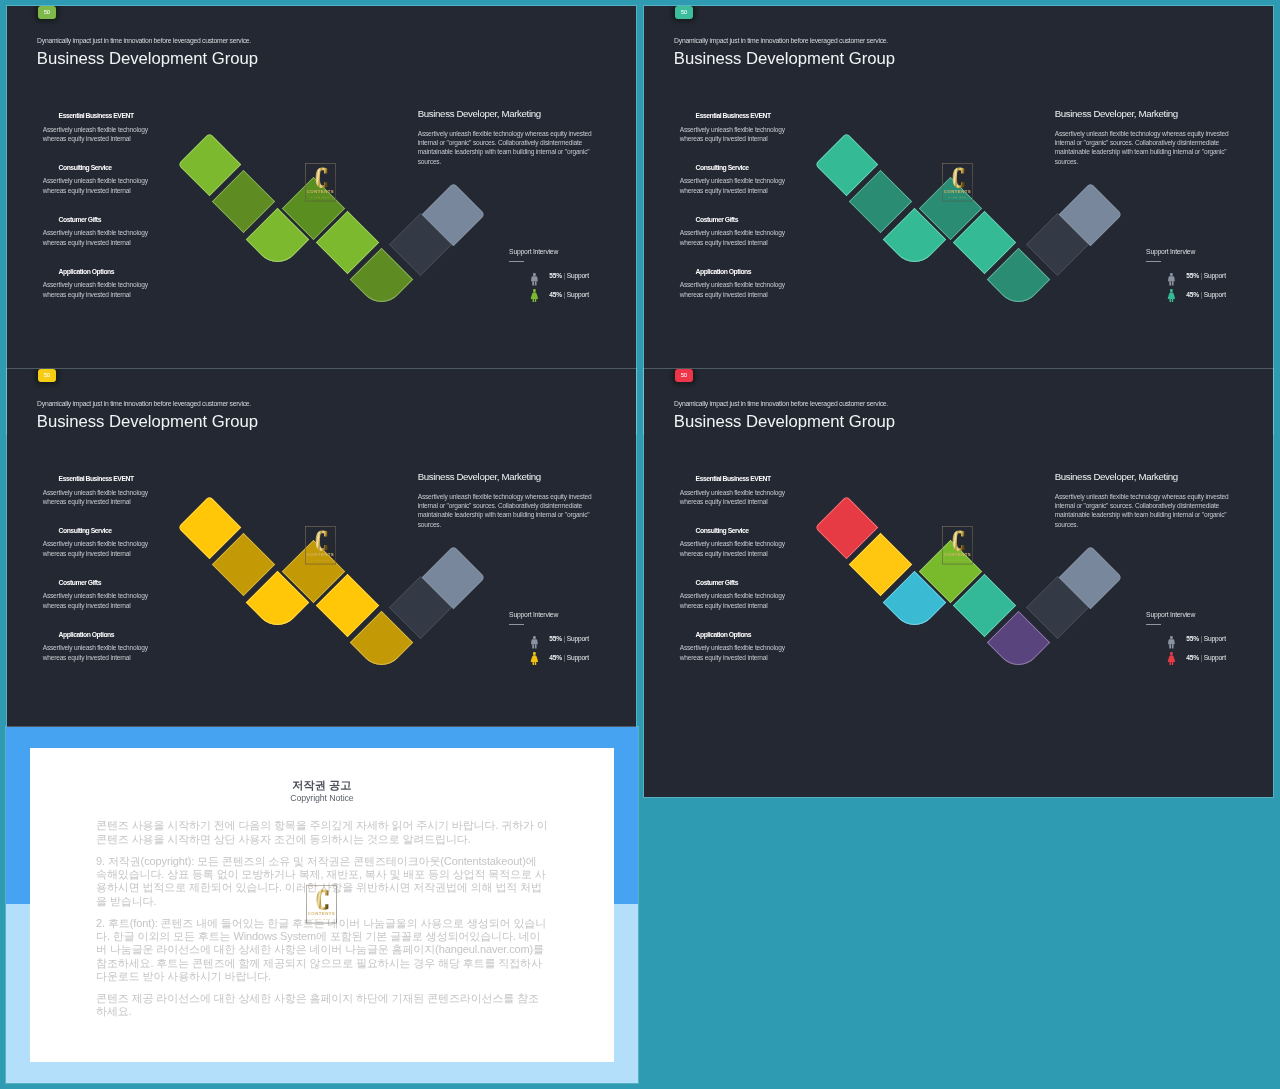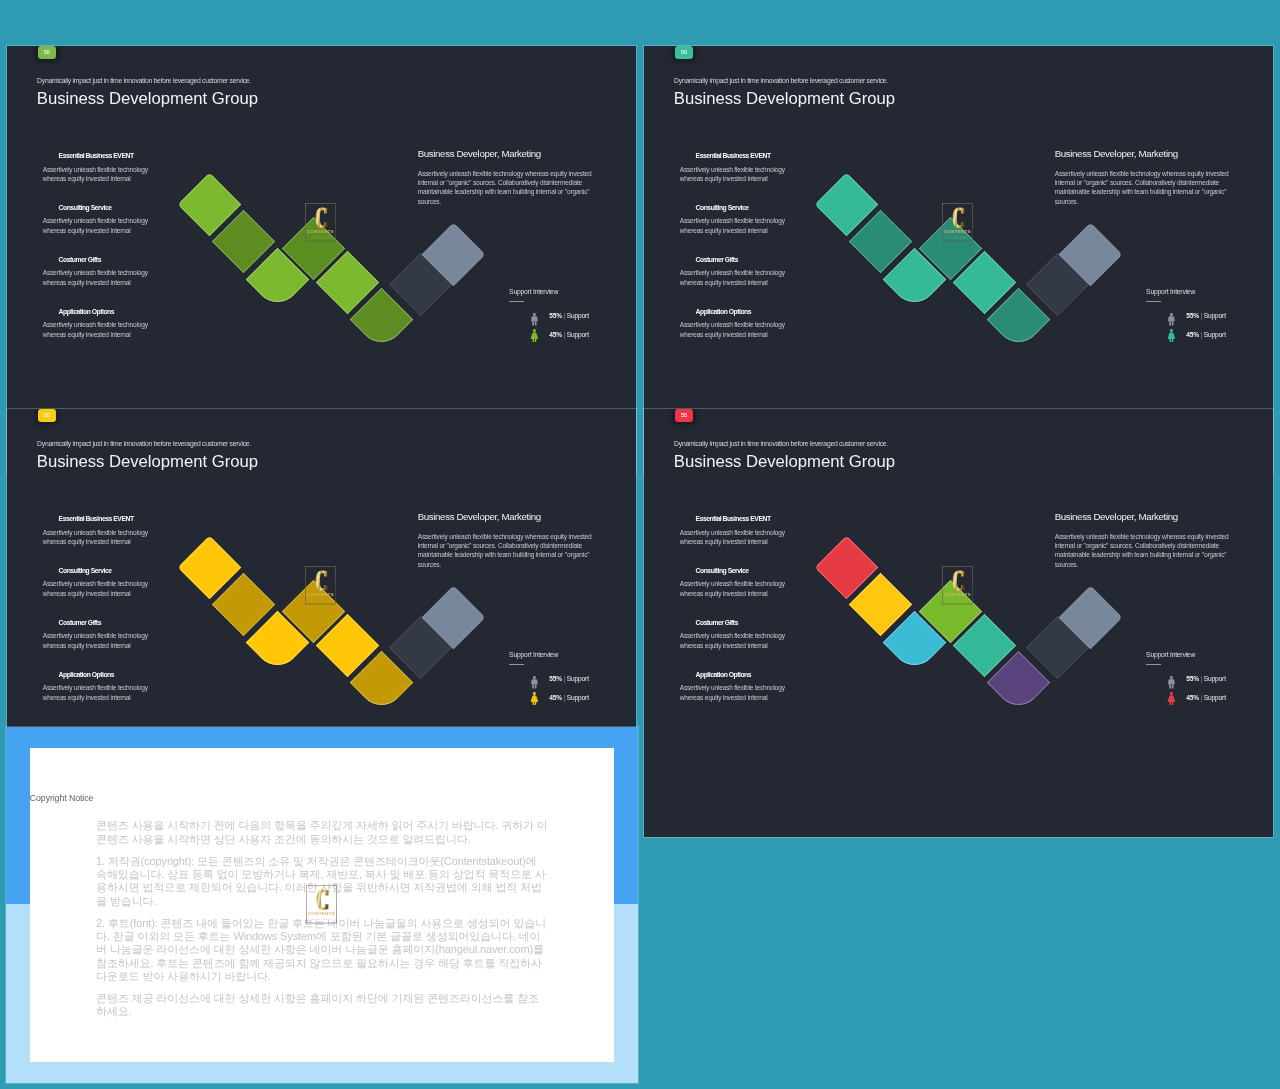--- a/index.html
+++ b/index.html
@@ -2,21 +2,21 @@
 <html><head>
 <meta charset="utf-8">
 <title>Business Development Group</title>
 <style>
   html,body{margin:0;padding:0;}
   body{width:1280px;height:1089px;background:#2f9bb2;font-family:"Liberation Sans",sans-serif;overflow:hidden;}
   .stage{position:absolute;left:0;top:0;width:1280px;height:1089px;}
 
   
   .slide{position:absolute;width:629px;height:428px;background:#242832;overflow:hidden;
-         box-shadow:0 0 0 1px rgba(200,238,245,.26);margin-top:40px;}
+         box-shadow:0 0 0 1px rgba(200,238,245,.26);}
   .slide.s1{left:7px;  top:6px;}
   .slide.s2{left:644px;top:6px;}
   .slide.s3{left:7px;  top:369px;}
   .slide.s4{left:644px;top:369px;}
 
   
   .badge{position:absolute;left:30.9px;top:0.1px;width:17.8px;height:13.2px;border-radius:3px;
          color:#fff;font-size:6px;line-height:13.4px;text-align:center;letter-spacing:-.2px;
          box-shadow:0 0 4px 2.5px rgba(10,16,10,.55);}
 
@@ -56,21 +56,21 @@
   .wm{position:absolute;width:31px;height:38.4px;}
 
   
   .cpanel{position:absolute;left:6px;top:727px;width:631.5px;height:356px;
           box-shadow:0 0 0 1px rgba(200,238,245,.26);}
   .cpanel .top{position:absolute;left:0;top:0;width:100%;height:177.4px;background:#45a3f2;}
   .cpanel .bot{position:absolute;left:0;top:177.4px;width:100%;height:178.6px;background:#b4dffb;}
   .cdoc{position:absolute;left:23.8px;top:20.5px;width:584.2px;height:314.9px;background:#fff;}
   .ctitle{position:absolute;left:0;top:32.0px;width:100%;text-align:center;font-size:11.2px;
           font-weight:700;color:#4c4f57;line-height:1;}
-  .csub{position:absolute;left:0;top:46.2px;width:100%;text-align:left;font-size:8.8px;
+  .csub{position:absolute;left:0;top:46.2px;width:100%;text-align:center;font-size:8.8px;
         color:#5c6169;line-height:1;letter-spacing:-.1px;}
   .cbody{position:absolute;left:66.3px;top:71.8px;width:453px;font-size:11px;color:#c5c5c5;
          line-height:13.2px;letter-spacing:-.12px;word-break:break-all;overflow-wrap:anywhere;}
   .cbody p{margin:0 0 9.2px 0;}
   .cbody p.last{margin-bottom:8px;}
   .cwm{position:absolute;left:276.3px;top:137.9px;width:31px;height:38.4px;opacity:.95;}
 </style>
 </head>
 <body>
 
@@ -366,24 +366,25 @@
             <rect x="2.55" y="9.8" width="1.5" height="3.2" rx="0.15" fill="#e63b44"></rect>
             <rect x="4.75" y="9.8" width="1.5" height="3.2" rx="0.15" fill="#e63b44"></rect>
           </svg></div>
         <div class="sirow" style="top:285.7px"><b>45%</b> <span class="bar">|</span> <span>Support</span></div>
       </div>
     </div>
   <div class="cpanel">
     <div class="top"></div>
     <div class="bot"></div>
     <div class="cdoc">
+      <div class="ctitle">저작권 공고</div>
       <div class="csub">Copyright Notice</div>
       <div class="cbody" id="copy-body">
           <p>콘텐즈 사용을 시작하기 전에 다음의 항목을 주의깊게 자세하 읽어 주시기 바랍니다. 귀하가 이 콘텐즈 사용을 시작하면 상단 사용자 조건에 동의하시는 것으로 알려드립니다.</p>
-          <p>1. 저작권(copyright): 모든 콘텐즈의 소유 및 저작권은 콘텐즈테이크아웃(Contentstakeout)에 속해있습니다. 상표 등록 없이 모방하거나 복제, 재반포, 복사 및 배포 등의 상업적 목적으로 사용하시면 법적으로 제한되어 있습니다. 이러한 사항을 위반하시면 저작권법에 의해 법적 처법을 받습니다.</p>
+          <p>9. 저작권(copyright): 모든 콘텐즈의 소유 및 저작권은 콘텐즈테이크아웃(Contentstakeout)에 속해있습니다. 상표 등록 없이 모방하거나 복제, 재반포, 복사 및 배포 등의 상업적 목적으로 사용하시면 법적으로 제한되어 있습니다. 이러한 사항을 위반하시면 저작권법에 의해 법적 처법을 받습니다.</p>
           <p>2. 후트(font): 콘텐즈 내에 들어있는 한글 후트는 네이버 나눔글울의 사용으로 생성되어 있습니다. 한글 이외의 모든 후트는 Windows System에 포함된 기본 글꼴로 생성되어있습니다. 네이버 나눔글운 라이선스에 대한 상세한 사항은 네이버 나눔글운 홈페이지(hangeul.naver.com)를 참조하세요. 후트는 콘텐즈에 함께 제공되지 않으므로 필요하시는 경우 해당 후트를 직접하사 다운로드 받아 사용하시기 바랍니다.</p>
           <p class="last">콘텐즈 제공 라이선스에 대한 상세한 사항은 홈페이지 하단에 기재된 콘텐즈라이선스를 참조하세요.</p>
         </div>
       <div class="cwm" id="copy-wm"><svg viewBox="0 0 31 38.4" width="31" height="38.4">
             <defs>
               <linearGradient id="gwc" x1="0" y1="0" x2="1" y2="0.25">
                 <stop offset="0" stop-color="#7d5f1c"></stop>
                 <stop offset=".14" stop-color="#c8a855"></stop>
                 <stop offset=".3" stop-color="#f4e7b4"></stop>
                 <stop offset=".46" stop-color="#b8912c"></stop>

